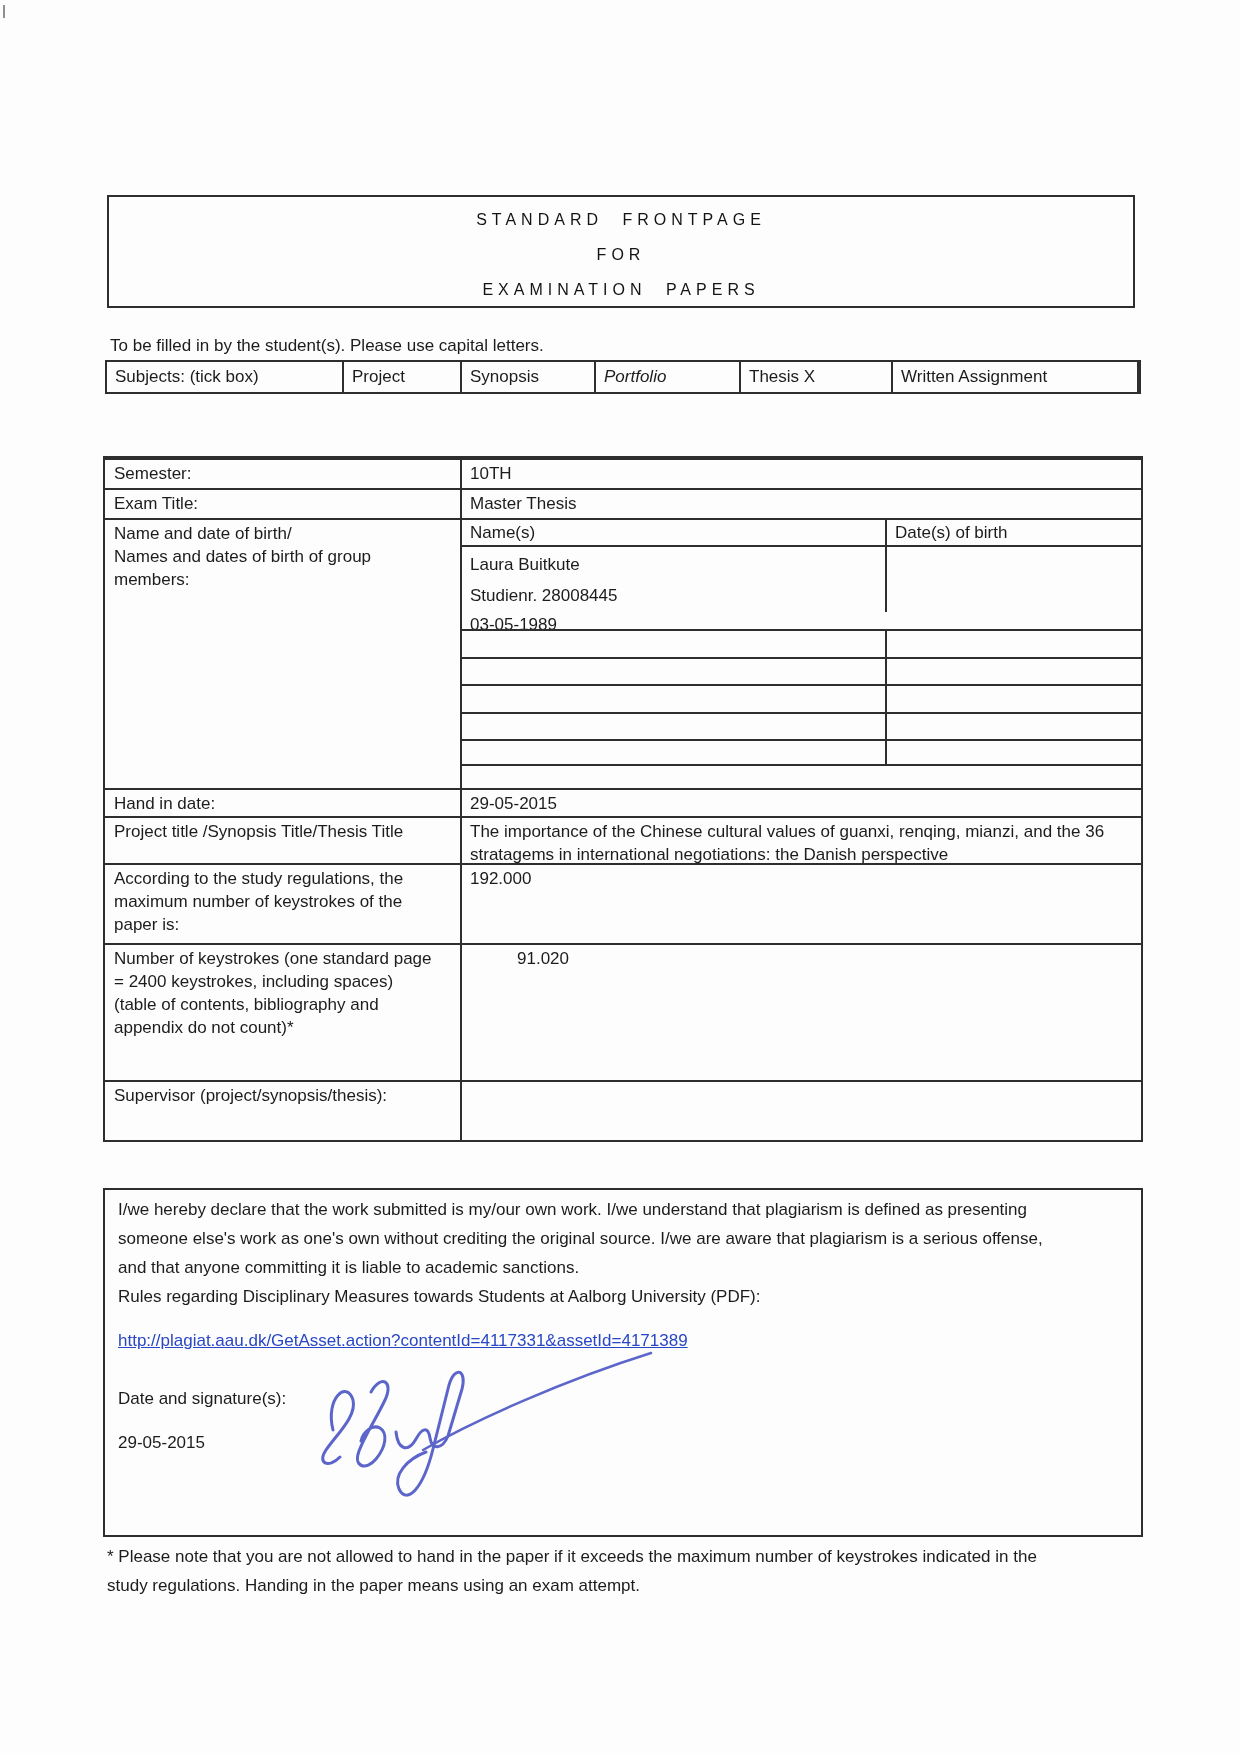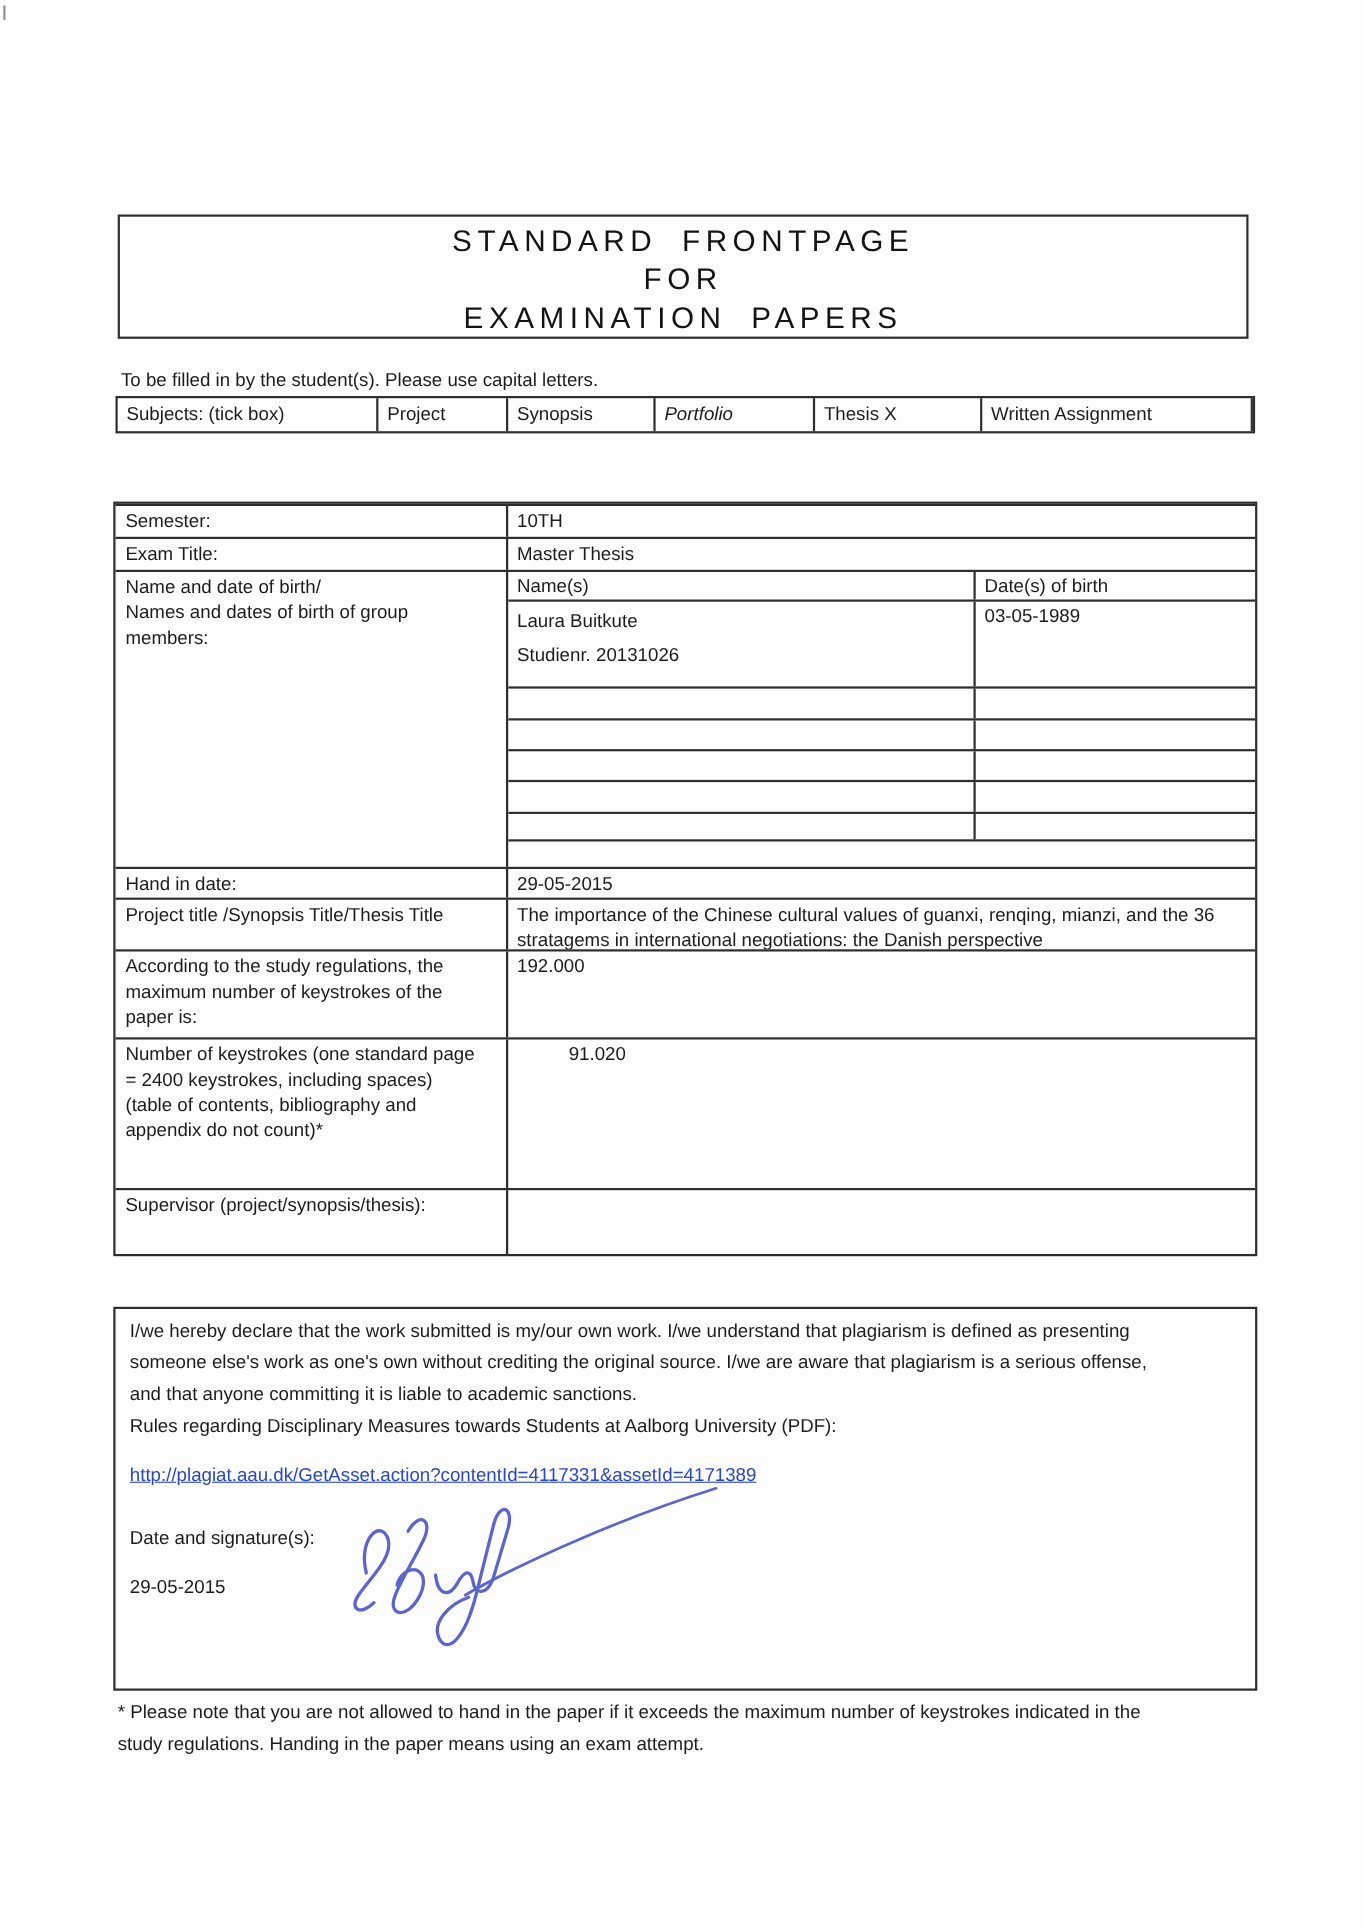--- a/index.html
+++ b/index.html
@@ -11,21 +11,21 @@
     color:#1c1c1c;
   }
   .artifact { position:absolute; left:3px; top:5px; width:2px; height:13px; background:#8f8f8f; }
 
   
   .header-box {
     position:absolute; left:107px; top:195px; width:1028px; height:113px;
     border:2px solid #2e2e2e; text-align:center; padding-top:5px;
   }
   .header-box .tl {
-    font-size:27px; line-height:35px; letter-spacing:5px; word-spacing:10px;
+    font-size:16px; line-height:35px; letter-spacing:5px; word-spacing:10px;
     color:#141414; font-weight:400;
   }
 
   .instruction { position:absolute; left:110px; top:336px; font-size:17px; }
 
   
   .subjects-table {
     position:absolute; left:105px; top:360px; width:1036px; height:34px;
     border:2px solid #2e2e2e; display:flex; font-size:17px;
   }
@@ -49,21 +49,21 @@
     width:357px; border-right:2px solid #2e2e2e;
     padding:2px 28px 2px 9px; overflow:hidden;
   }
   .value-cell { flex:1; padding:2px 8px; overflow:hidden; }
   .value-cell.vtitle { padding-right:30px; }
 
   
   .names-area { flex:1; display:flex; flex-direction:column; overflow:hidden; }
   .sub-row { display:flex; border-bottom:2px solid #2e2e2e; }
   .sub-row.last { border-bottom:none; }
-  .sh27{height:27px;} .sh70{height:84px;} .sh30{height:30px;} .sh27b{height:27px;} .sh24{height:24px;}
+  .sh27{height:27px;} .sh70{height:84px;flex-direction:column;} .sh30{height:30px;} .sh27b{height:27px;} .sh24{height:24px;}
   .name-col { width:425px; border-right:2px solid #2e2e2e; padding:1px 8px; overflow:hidden; }
   .dob-col { flex:1; padding:1px 8px; overflow:hidden; }
   .name-lines { line-height:31px; padding-top:2px; }
 
   
   .decl-box {
     position:absolute; left:103px; top:1188px; width:1040px; height:349px;
     border:2px solid #2e2e2e; font-size:17px; line-height:29px;
   }
   .decl-par { position:absolute; left:13px; top:5px; max-width:955px; }
@@ -117,21 +117,21 @@
         <div>Names and dates of birth of group members:</div>
       </div>
       <div class="names-area">
         <div class="sub-row sh27">
           <div class="name-col">Name(s)</div>
           <div class="dob-col">Date(s) of birth</div>
         </div>
         <div class="sub-row sh70">
           <div class="name-col name-lines">
             <div>Laura Buitkute</div>
-            <div>Studienr. 20131026</div>
+            <div>Studienr. 28008445</div>
           </div>
           <div class="dob-col">03-05-1989</div>
         </div>
         <div class="sub-row sh30">
           <div class="name-col"></div>
             <div class="dob-col"></div>
         </div>
         <div class="sub-row sh30">
           <div class="name-col"></div>
             <div class="dob-col"></div>

